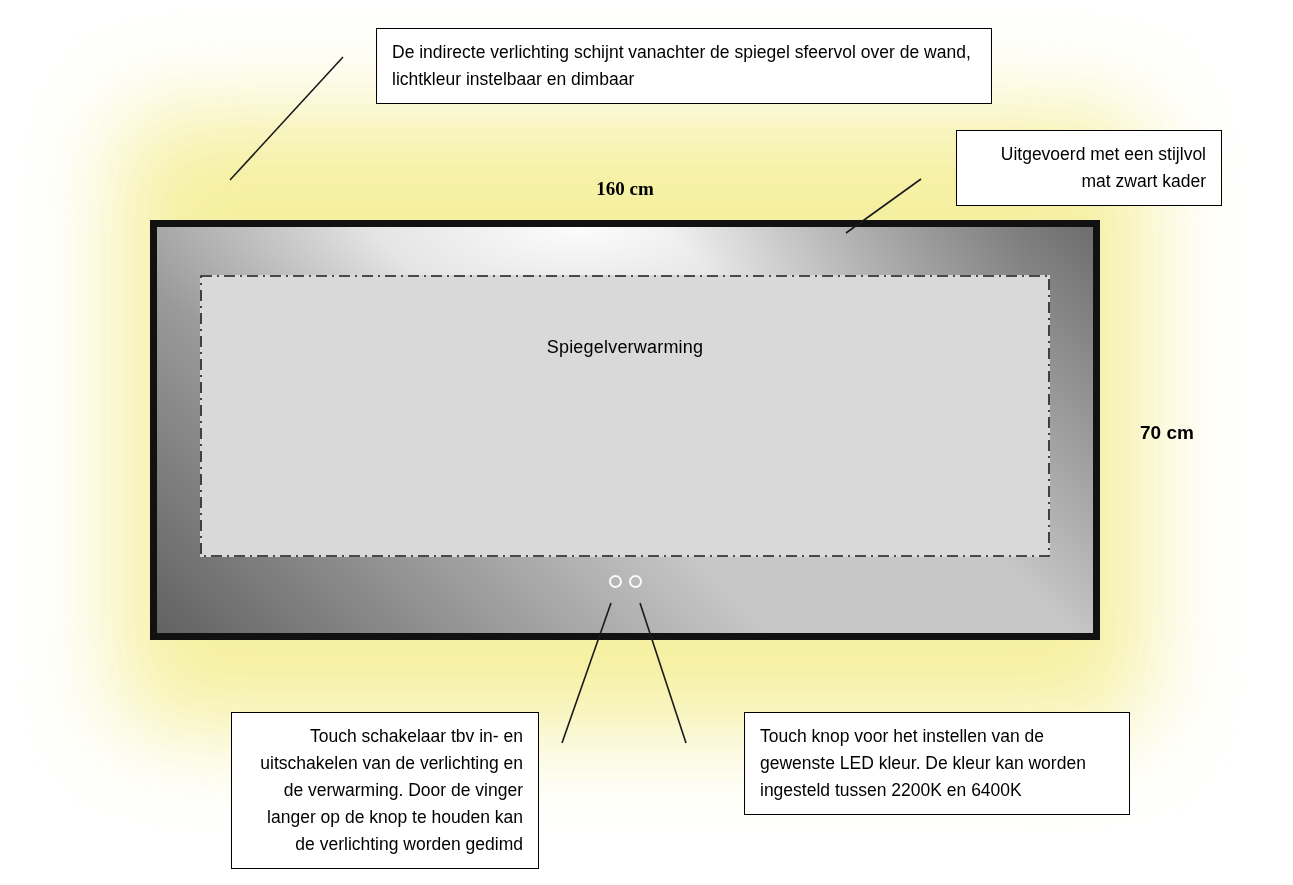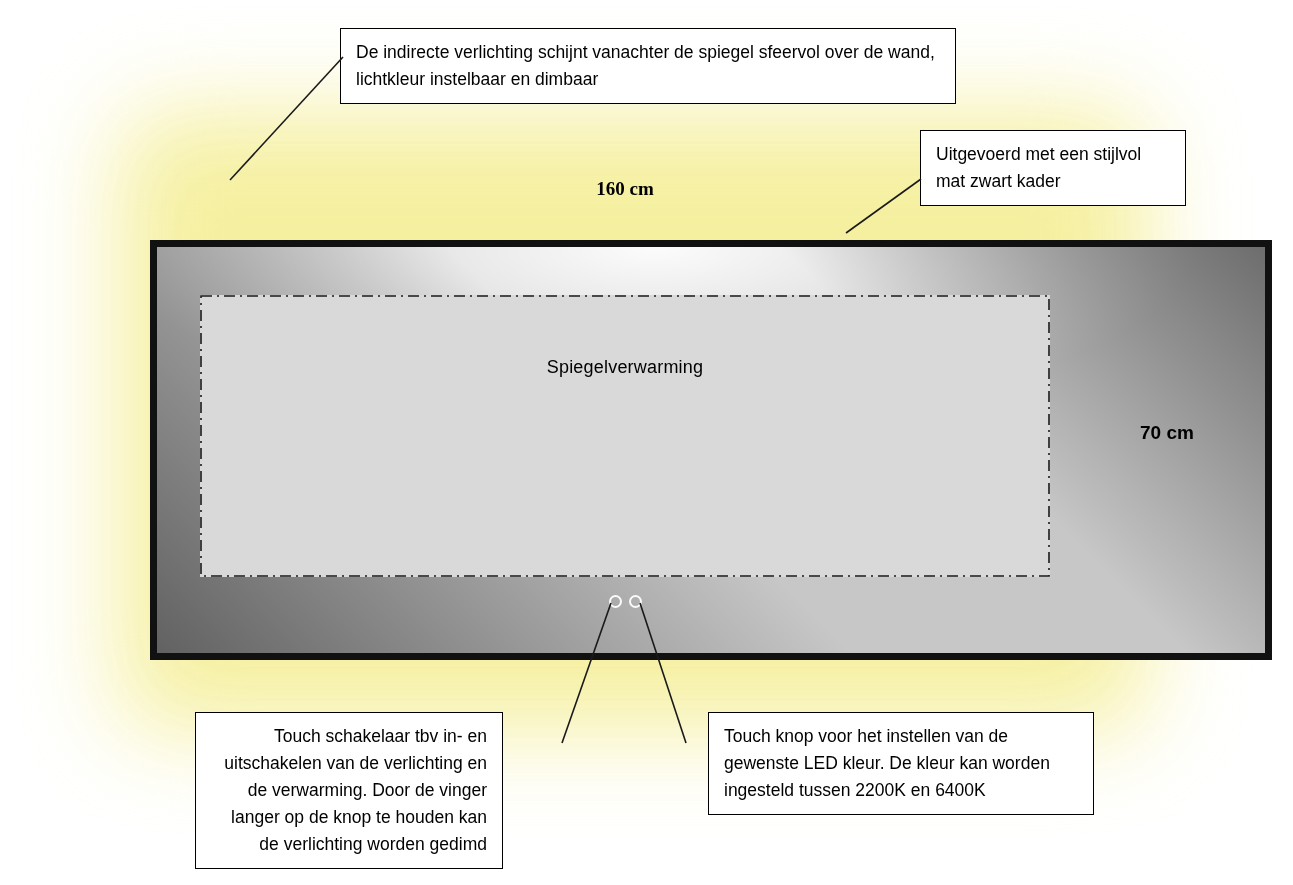--- a/index.html
+++ b/index.html
@@ -27,22 +27,22 @@
     background: var(--glow, #f5ef9b);
     filter: blur(48px);
     border-radius: 40px;
     opacity: 0.95;
   }
 
   
   .mirror {
     position: absolute;
     left: 150px;
-    top: 240px;
-    width: 1122px;
+    top: 220px;
+    width: 950px;
     height: 420px;
     box-sizing: border-box;
     border: 7px solid var(--frame, #111111);
     background:
       linear-gradient(45deg, rgba(35,35,35,0.62) 0%, rgba(35,35,35,0) 46%),
       linear-gradient(225deg, rgba(35,35,35,0.55) 0%, rgba(35,35,35,0) 32%),
       radial-gradient(ellipse 70% 60% at 45% 0%, rgba(255,255,255,0.95), rgba(255,255,255,0) 70%),
       #c7c7c7;
     padding-left: 40px;
   }
@@ -108,23 +108,24 @@
 
   
   .note {
     position: absolute;
     box-sizing: border-box;
     border: 1.5px solid #000000;
     background: #ffffff;
     padding: 10px 15px;
     font-size: 17.5px;
     line-height: 27px;
+    margin-left: 36px;
   }
   .note-1 { left: 340px; top: 28px;  width: 616px; }
-  .note-2 { left: 920px; top: 130px; width: 266px; }
+  .note-2 { left: 920px; top: 130px; width: 266px; text-align: right; }
   .note-3 { left: 195px; top: 712px; width: 308px; text-align: right; }
   .note-4 { left: 708px; top: 712px; width: 386px; }
 
   
   .lines {
     position: absolute;
     left: 0;
     top: 0;
     width: 1293px;
     height: 885px;

